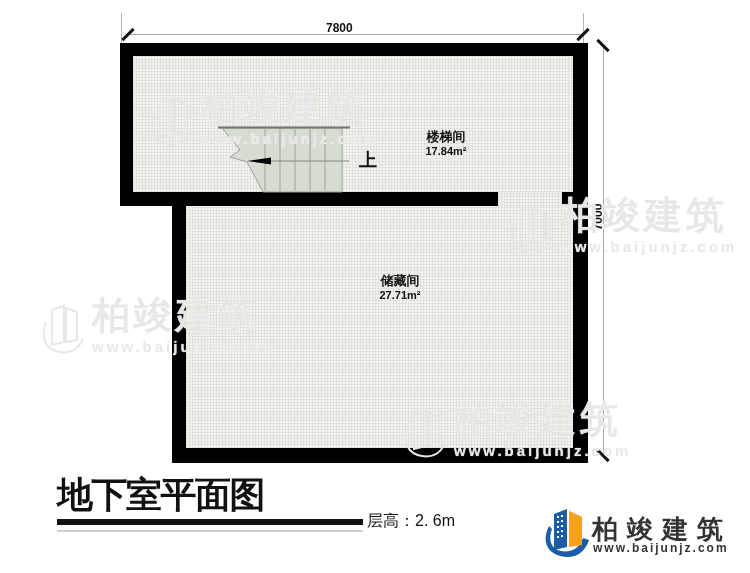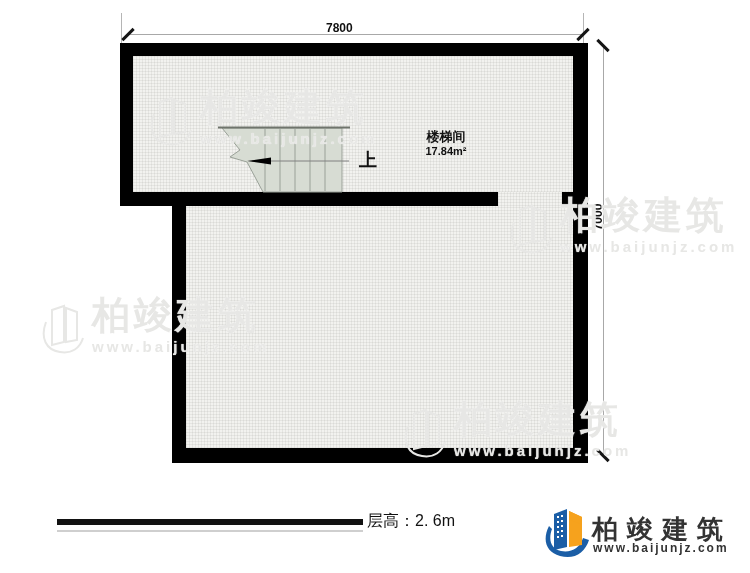--- a/index.html
+++ b/index.html
@@ -96,20 +96,24 @@
     <line x1="218" y1="127.5" x2="350" y2="127.5" stroke="#6f746c" stroke-width="2"></line>
     <line x1="252" y1="161" x2="349" y2="161" stroke="#808080" stroke-width="1"></line>
     <polygon points="247,161 271,157.5 271,164.5" fill="#000"></polygon>
   </svg>
   <div class="up-label" style="left:359px;top:148px;">上</div>
 
   <div class="room-label" style="left:410px;top:119px;width:72px;margin-top:11px;">
     <span class="room-name">楼梯间</span>
     <span class="room-area">17.84m²</span>
   </div>
+  <div class="room-label" style="left:364px;top:274px;width:72px;">
+    <span class="room-name">储藏间</span>
+    <span class="room-area">27.71m²</span>
+  </div>
 
   <div class="wm" style="left:146px;top:88px;">
     <svg class="wm-icon" viewBox="0 0 46 54">
       <g fill="none" stroke="#e7e7e5" stroke-width="2">
         <polygon points="14,10 26,6 26,42 14,45"></polygon>
         <polygon points="28,8 39,12 39,40 28,42"></polygon>
         <path d="M8,22 C2,38 8,50 22,52 C34,54 42,48 45,38"></path>
       </g>
     </svg>
     <div class="wm-texts">
@@ -150,20 +154,21 @@
         <polygon points="28,8 39,12 39,40 28,42"></polygon>
         <path d="M8,22 C2,38 8,50 22,52 C34,54 42,48 45,38"></path>
       </g>
     </svg>
     <div class="wm-texts">
       <div class="wm-big">柏竣建筑</div>
       <div class="wm-small">www.baijunjz.com</div>
     </div>
   </div>
 
+  <div class="main-title">地下室平面图</div>
   <div class="rule-thick"></div>
   <div class="rule-thin"></div>
   <div class="spec-line spec-height"><span>层高：</span><span>2. 6m</span></div>
 
   <svg class="brand-icon" viewBox="0 0 50 56">
     <path d="M9,24 C2,38 6,50 20,54 C34,58 45,51 49,38 L43,36 C40,46 31,51 21,49 C11,47 8,38 12,27 Z" fill="#1b5ea6"></path>
     <polygon points="14,12 27,7 27,45 14,48" fill="#1b5ea6"></polygon>
     <polygon points="29,9 42,15 42,43 29,45" fill="#f6a21d"></polygon>
     <g fill="#ffffff">
       <rect x="17" y="14" width="2" height="2"></rect>

